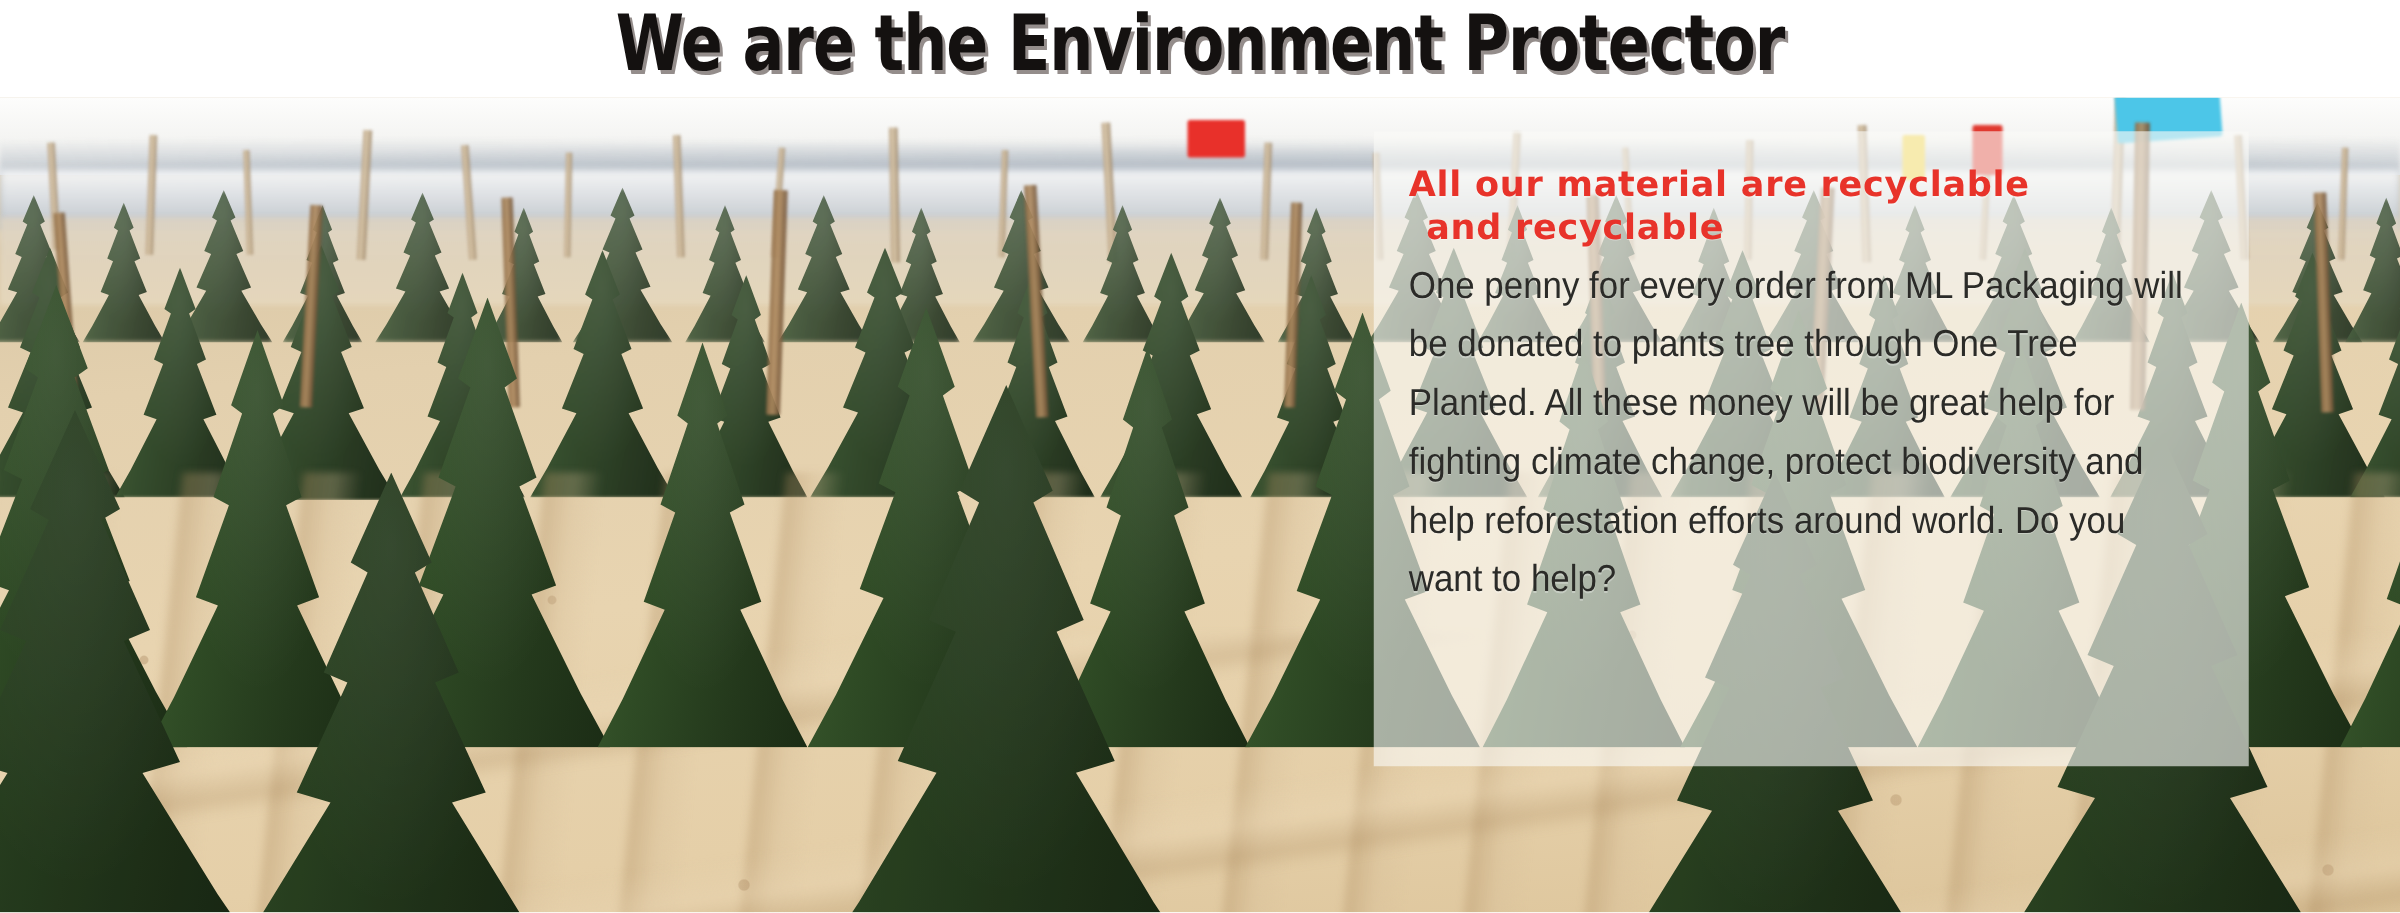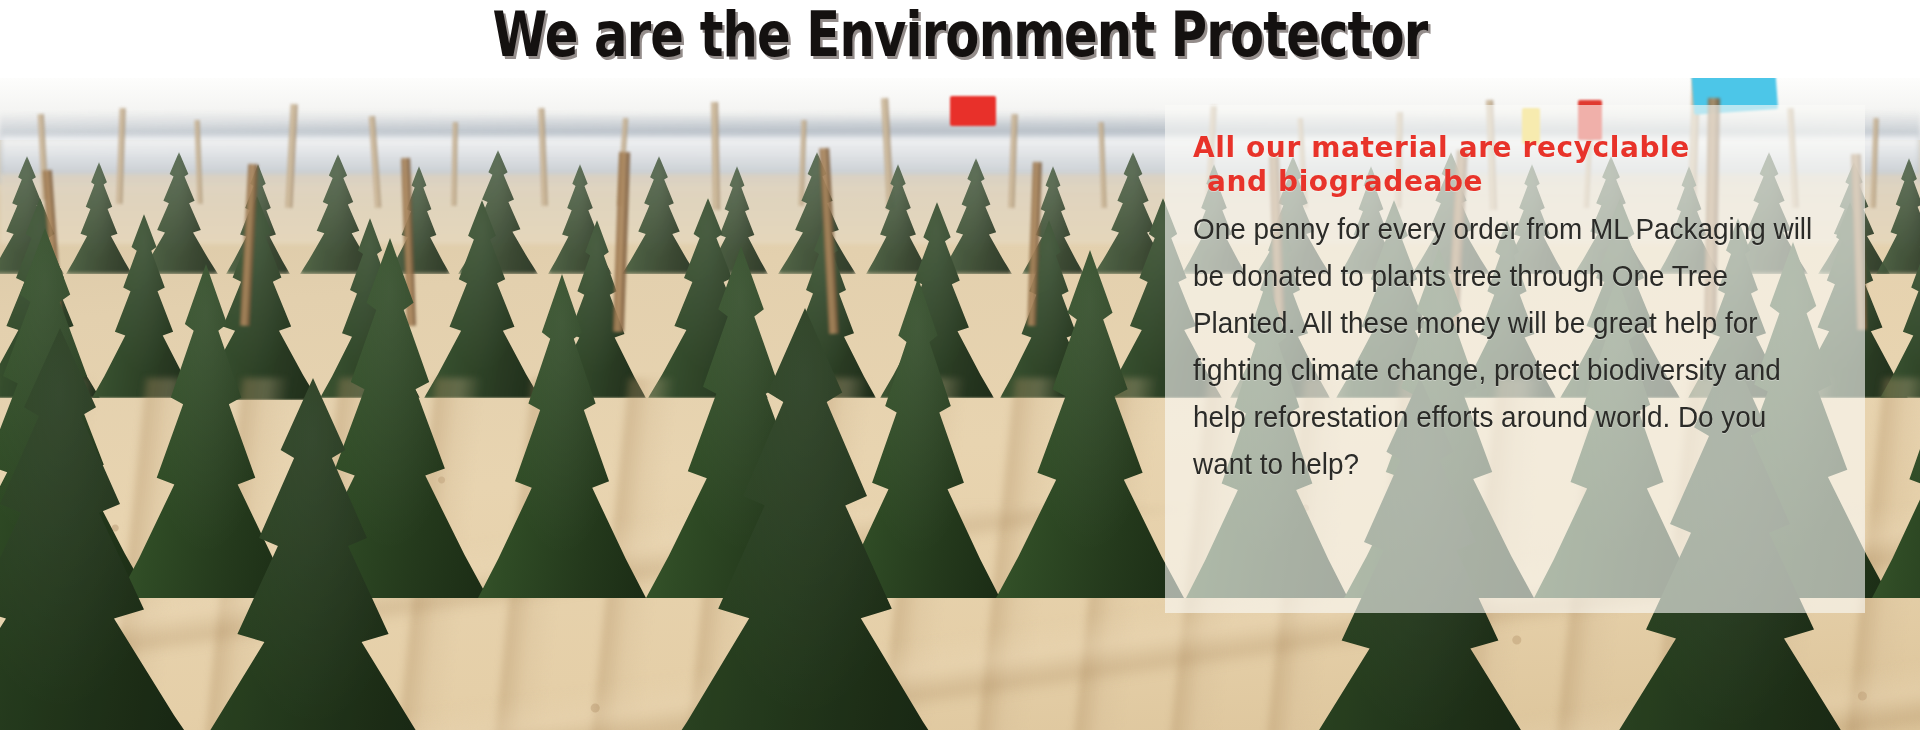--- a/index.html
+++ b/index.html
@@ -129,21 +129,21 @@
     transform:scaleX(.80);
     transform-origin:50% 50%;
     text-shadow:3px 3px 0 rgba(60,48,44,.55);
     white-space:nowrap;
     z-index:7;
   }
 
   
   .overlay{
     position:absolute;
-    left:1165px;top:105px;width:700px;height:508px;
+    left:1099px;top:105px;width:700px;height:508px;
     background:rgba(250,250,247,.62);
     z-index:5;
     box-sizing:border-box;
     padding:26px 30px 0 28px;
   }
   .red-head{
     margin:0 0 6px 0;
     font-family:"DejaVu Sans","Liberation Sans",sans-serif;
     font-weight:700;
     font-size:28px;
@@ -290,21 +290,21 @@
     <div class="tree dark" style="left:178px;top:300px;width:270px;height:400px;"></div>
     <div class="tree dark" style="left:650px;top:230px;width:310px;height:470px;"></div>
     <div class="tree dark" style="left:1280px;top:300px;width:280px;height:410px;"></div>
     <div class="tree dark" style="left:1580px;top:270px;width:300px;height:440px;"></div>
 
   </div>
 
   <div class="overlay">
     <div class="red-head">
       <span>All our material are recyclable</span>
-      <span class="l2">and biogradeabe</span>
+      <span class="l2">and recyclable</span>
     </div>
     <p class="body-copy">One penny for every order from ML Packaging will be donated to plants tree through One Tree Planted. All these money will be great help for fighting climate change, protect biodiversity and help reforestation efforts around world. Do you want to help?</p>
   </div>
 
   <div class="title-band"></div>
   <div class="title">We are the Environment Protector</div>
 
 </div>
 
 </body></html>

